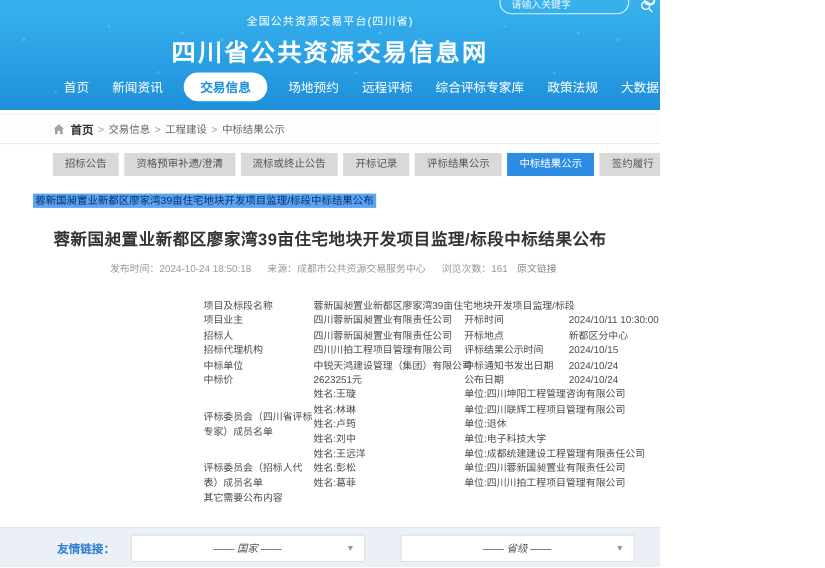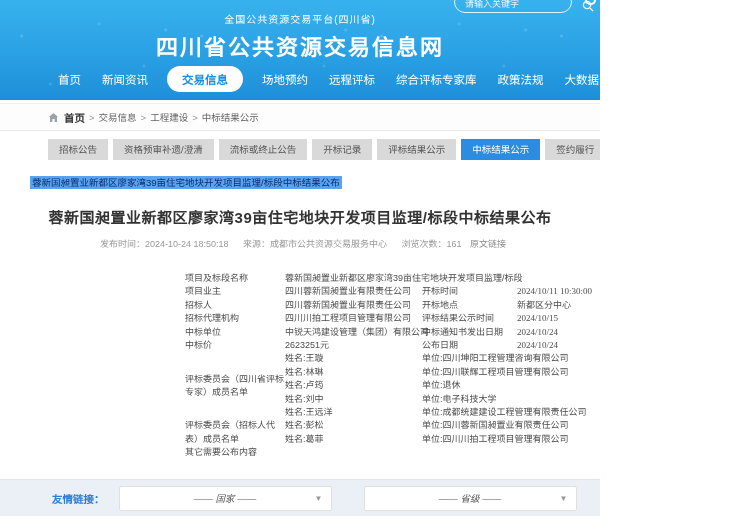--- a/index.html
+++ b/index.html
@@ -60,21 +60,21 @@
   .meta { text-align:center; margin-top:10px; font-size:9px; color:#999; }
   .meta span { margin:0 6px; }
   .meta .origin-link { color:#8a8a8a; cursor:pointer; text-decoration:none; }
 
   
   .info-table { margin:22px 0 0 185px; width:440px; font-size:9px; color:#4d4d4d; }
   .irow { display:flex; line-height:13.4px; }
   .c1 { width:100px; flex:none; }
   .c2 { width:137px; flex:none; white-space:nowrap; }
   .c3 { width:95px; flex:none; white-space:nowrap; }
-  .c4 { flex:1; white-space:nowrap;font-family:Liberation Serif, serif; }
+  .c4 { flex:1; white-space:nowrap; }
   .crow { display:flex; }
   .clabel { width:100px; flex:none; display:flex; align-items:center; line-height:13.4px; }
   .cmembers { flex:1; }
   .mrow { display:flex; line-height:13.4px; }
   .mname { width:137px; flex:none; white-space:nowrap; }
   .morg { flex:1; white-space:nowrap; }
   .other-row { line-height:13.4px; }
 
   
   .footer { position:absolute; left:0; right:0; bottom:0; height:37px; background:#eaf0f6;

